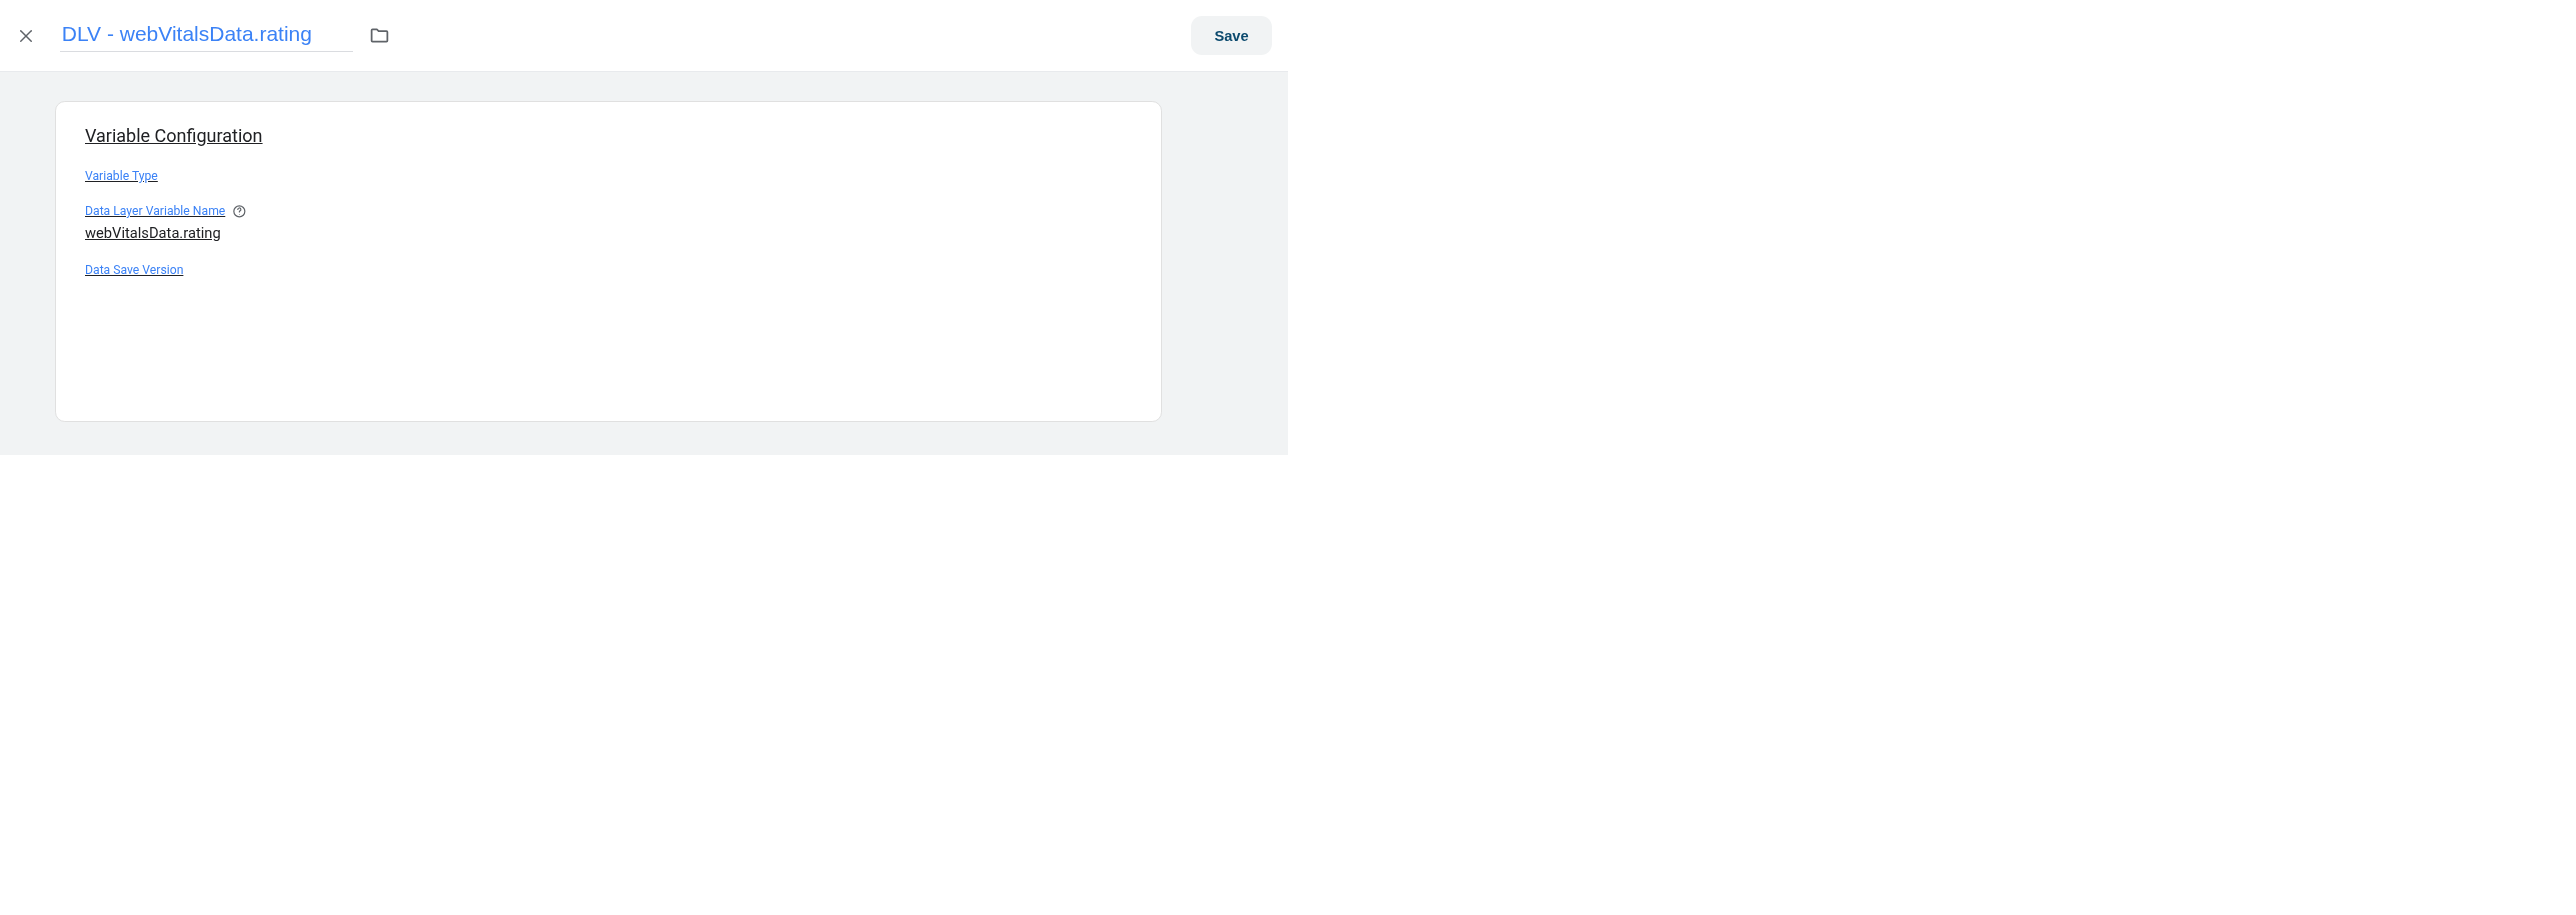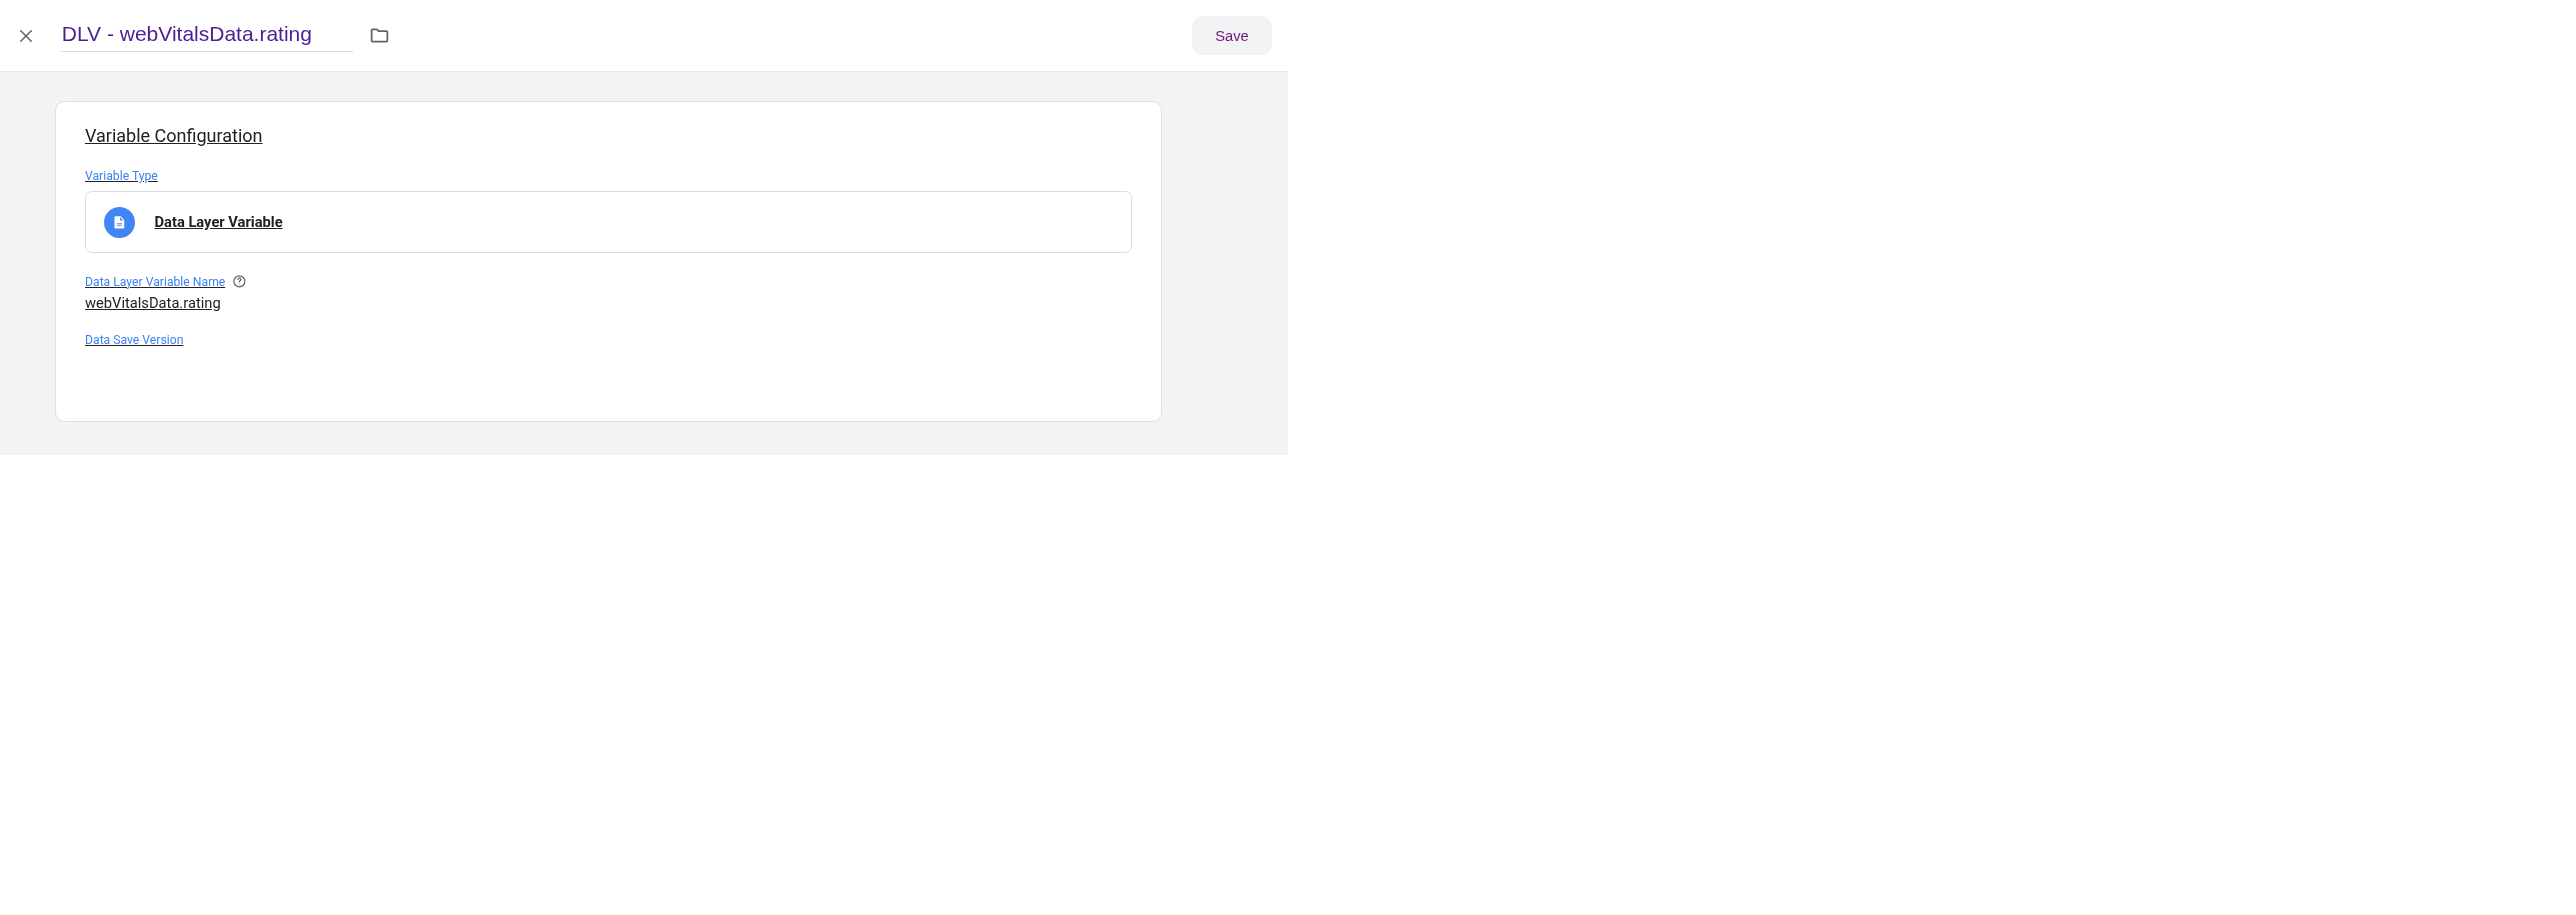--- a/index.html
+++ b/index.html
@@ -24,43 +24,43 @@
     border-radius: 50%;
   }
   .title-wrap {
     display: flex; align-items: center; gap: 11.4px;
     margin-left: 14.7px;
     flex: 1;
   }
   .title-input {
     font-size: 21px;
     font-weight: 400;
-    color: #4c1d95;
+    color: #3b82f6;
     border: none;
     border-bottom: 0.8px solid #dadce0;
     padding: 3.3px 1.6px 4.9px 1.6px;
     outline: none;
     background: transparent;
     min-width: 293px;
   }
   .folder-btn {
     width: 29px; height: 29px;
     display: flex; align-items: center; justify-content: center;
     border: none; background: transparent; cursor: pointer;
     border-radius: 50%;
   }
   .save-btn {
     height: 39px;
     padding: 0 23px;
     border: none;
     border-radius: 11px;
     background: #f1f3f4;
-    color: #701a75;
+    color: #0c4a6e;
     font-size: 14.7px;
-    font-weight: 400;
+    font-weight: 700;
     cursor: pointer;
   }
   .canvas {
     background: #f1f3f4;
     padding: 29px 55px 33px 55px;
     min-height: 383px;
     display: flex;
     text-decoration: underline;
   }
   .card {
@@ -137,28 +137,20 @@
   </div>
   <button class="save-btn">Save</button>
 </div>
 
 <div class="canvas">
   <div class="card">
     <h2>Variable Configuration</h2>
 
     <div>
       <div class="field-label">Variable Type</div>
-      <div class="type-selector">
-        <div class="type-icon">
-          <svg width="14.7" height="14.7" viewBox="0 0 24 24" fill="#fff">
-              <path d="M14 2H6a2 2 0 0 0-2 2v16a2 2 0 0 0 2 2h12a2 2 0 0 0 2-2V8l-6-6zM13 9V3.5L18.5 9H13zM8 13h8v1.5H8V13zm0 3h8v1.5H8V16z"></path>
-            </svg>
-        </div>
-        <span class="type-name">Data Layer Variable</span>
-      </div>
     </div>
 
     <div class="field-group">
       <div class="field-label">
         <span>Data Layer Variable Name</span>
         <span class="help-icon">
           <svg width="14.7" height="14.7" viewBox="0 0 24 24" fill="none" stroke="#5f6368" stroke-width="2">
               <circle cx="12" cy="12" r="9"></circle>
               <path d="M9.5 9a2.5 2.5 0 1 1 3.5 2.3c-.8.4-1 1-1 1.7" stroke-linecap="round"></path>
               <circle cx="12" cy="17" r="0.8" fill="#5f6368" stroke="none"></circle>

